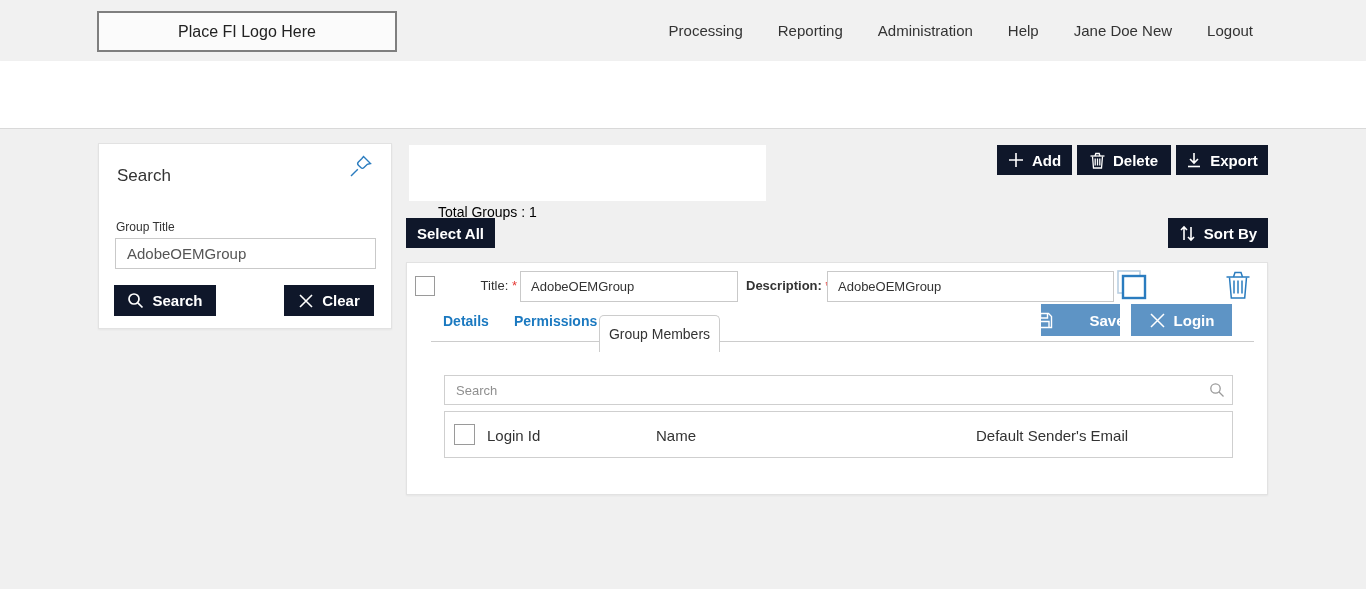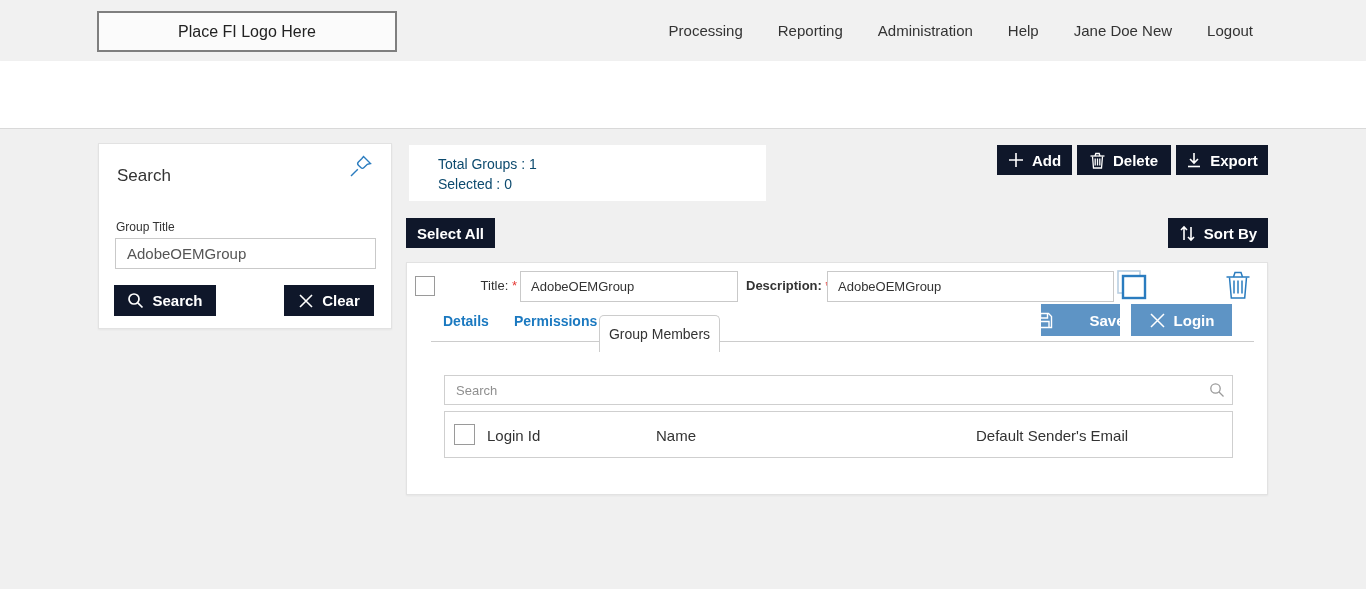--- a/index.html
+++ b/index.html
@@ -31,21 +31,21 @@
   .pin-icon { position:absolute; right:18px; top:10px; width:24px; height:26px; color:#2a7cbf; cursor:pointer; }
   .search-card .field-label { position:absolute; left:17px; top:76px; font-size:12px; color:#333; }
   .search-card input { position:absolute; left:16px; top:94px; width:261px; height:31px; border:1px solid #c9c9c9; padding:0 11px; font-size:15px; color:#555; font-family:inherit; }
   .btn { display:inline-flex; align-items:center; justify-content:center; gap:8px; background:#0f172a; color:#fff; font-size:15px; font-weight:700; border:none; cursor:pointer; font-family:inherit; }
   .btn svg { flex:0 0 auto; }
   .btn-search { position:absolute; left:15px; top:141px; width:102px; height:31px; }
   .btn-clear  { position:absolute; left:185px; top:141px; width:90px; height:31px; }
 
   
   .summary-box { position:absolute; left:409px; top:16px; width:357px; height:56px; background:#fff; padding:9px 0 0 29px; }
-  .summary-box .line { font-size:14px; color:#0c4a6e; line-height:20px; }
+  .summary-box .line { font-size:14px; color:#000000; line-height:20px;margin-top:48px; }
 
   
   .btn-add    { position:absolute; left:997px;  top:16px; width:75px;  height:30px; }
   .btn-delete { position:absolute; left:1077px; top:16px; width:94px;  height:30px; }
   .btn-export { position:absolute; left:1176px; top:16px; width:92px;  height:30px; }
   .btn-select-all { position:absolute; left:406px; top:89px; width:89px; height:30px; }
   .btn-sort-by    { position:absolute; left:1168px; top:89px; width:100px; height:30px; }
 
   
   .group-card { position:absolute; left:406px; top:133px; width:862px; height:233px; }

